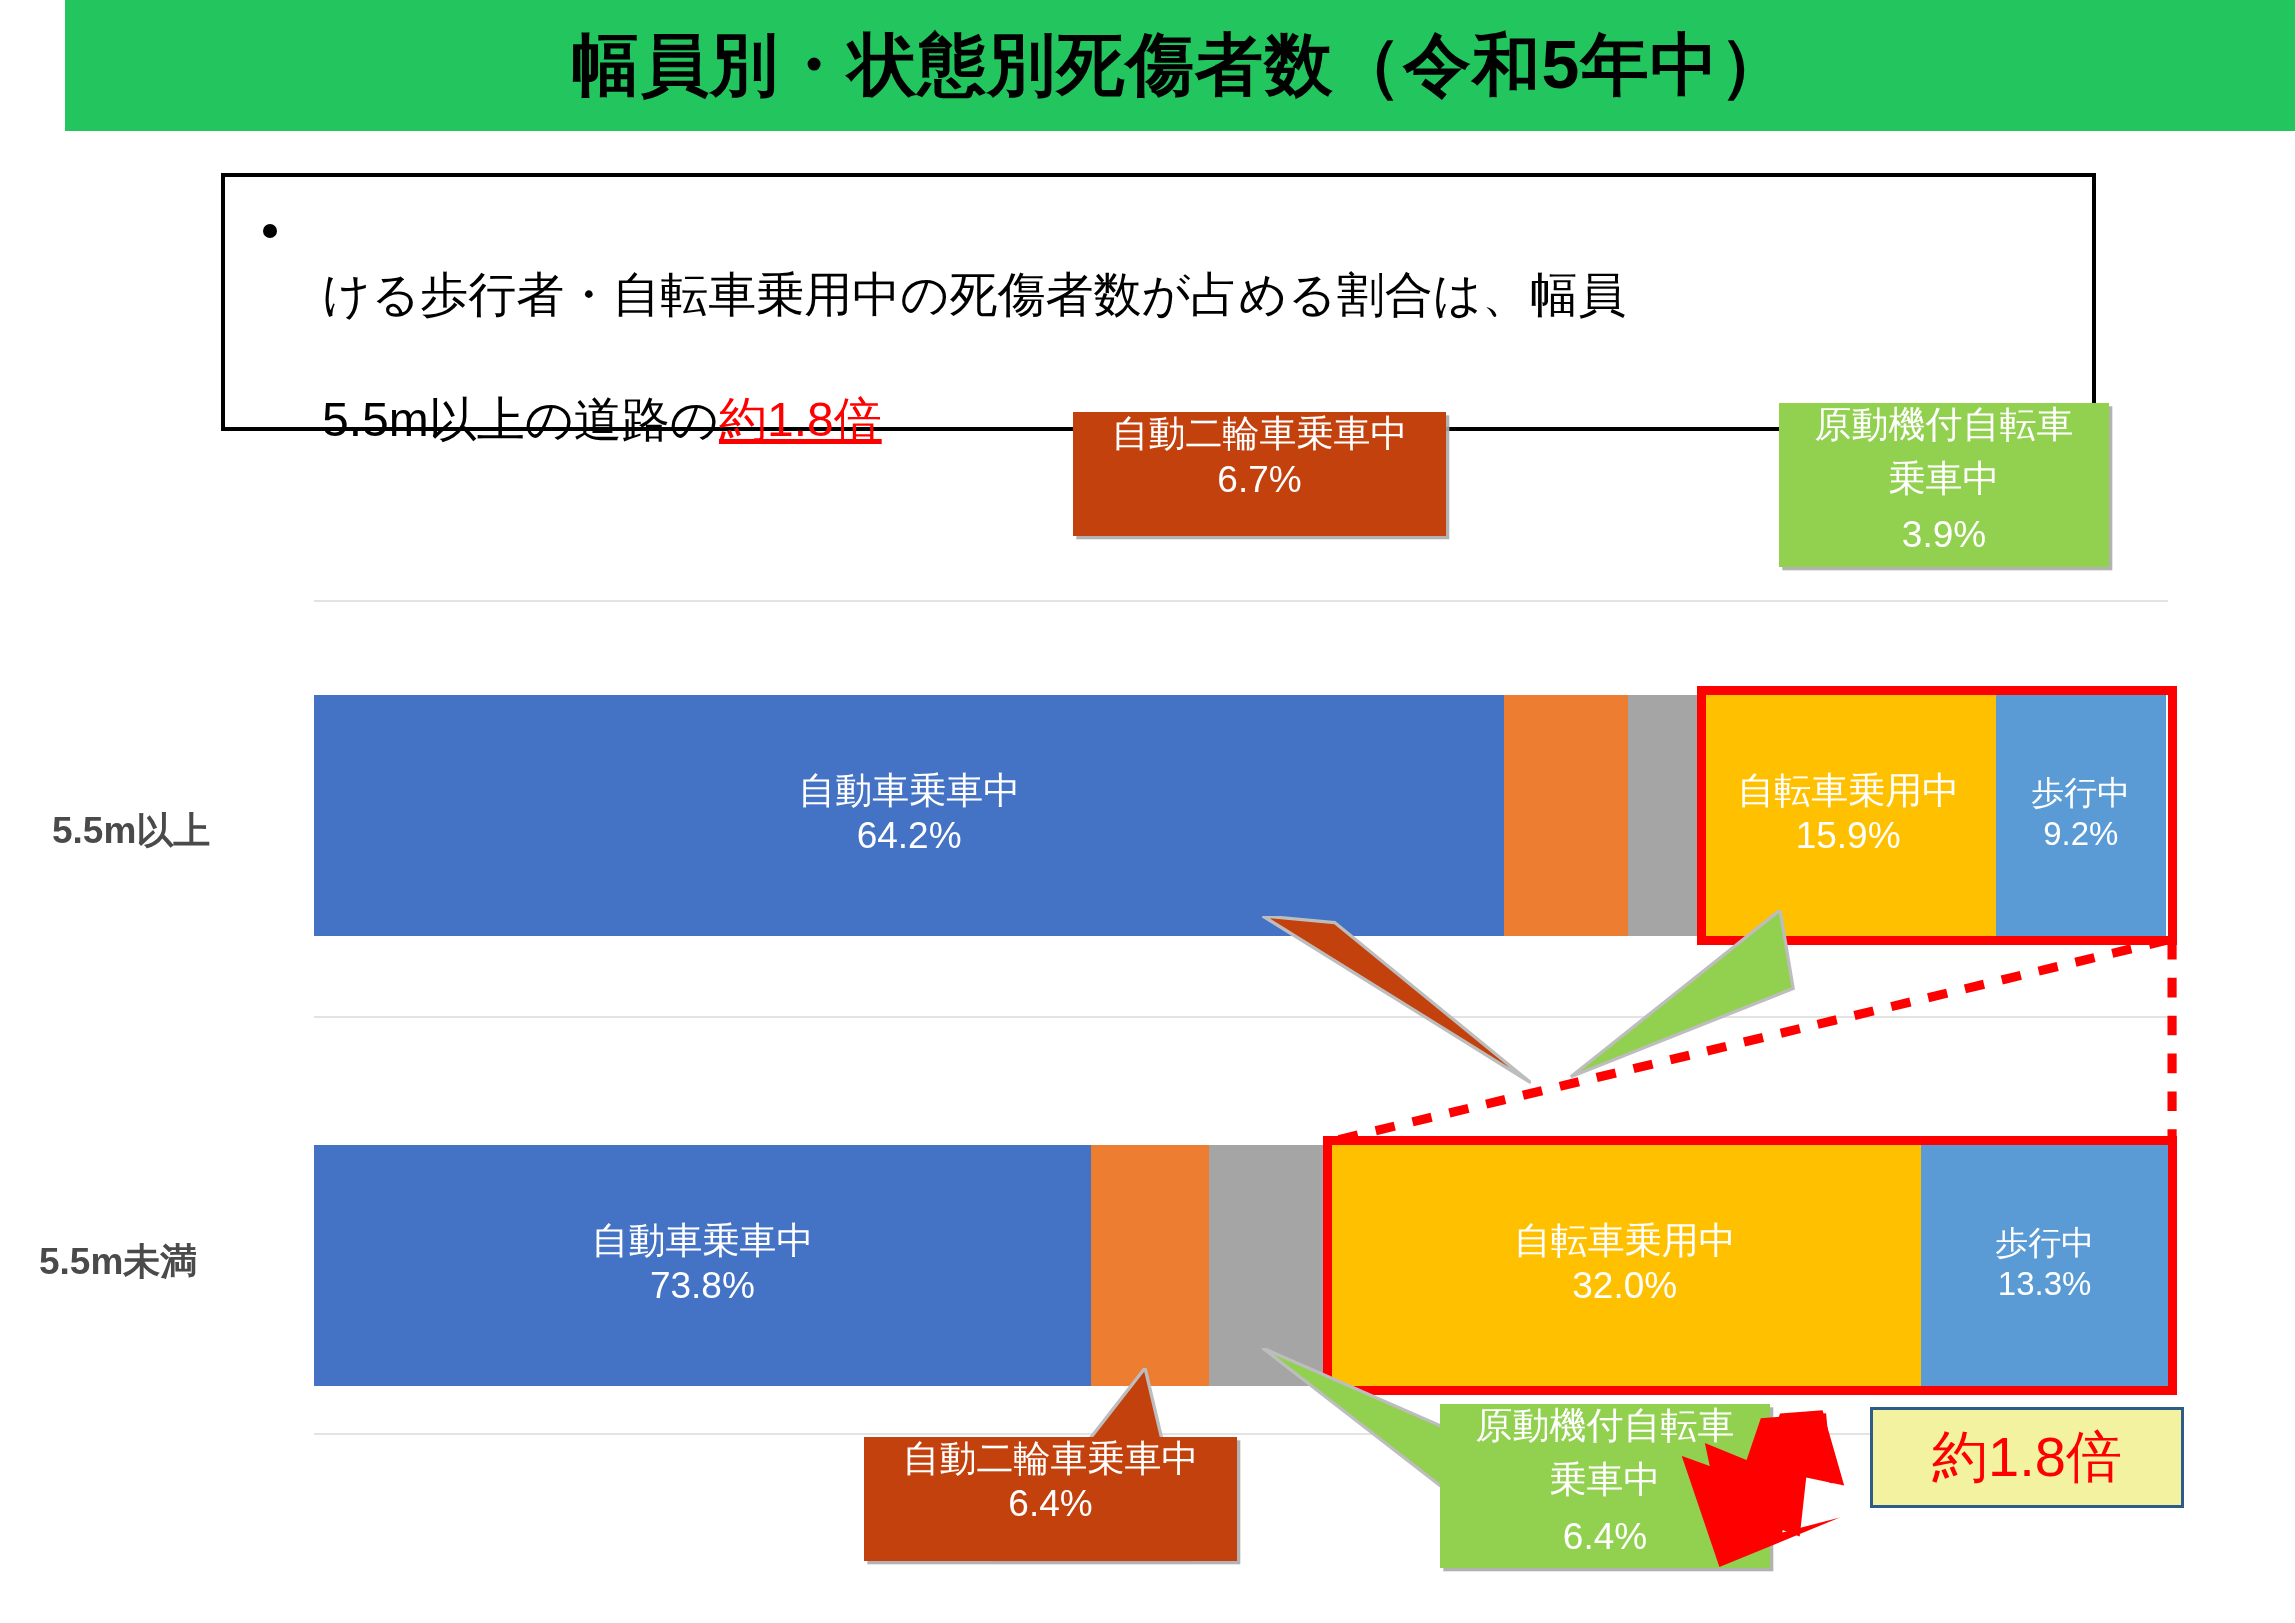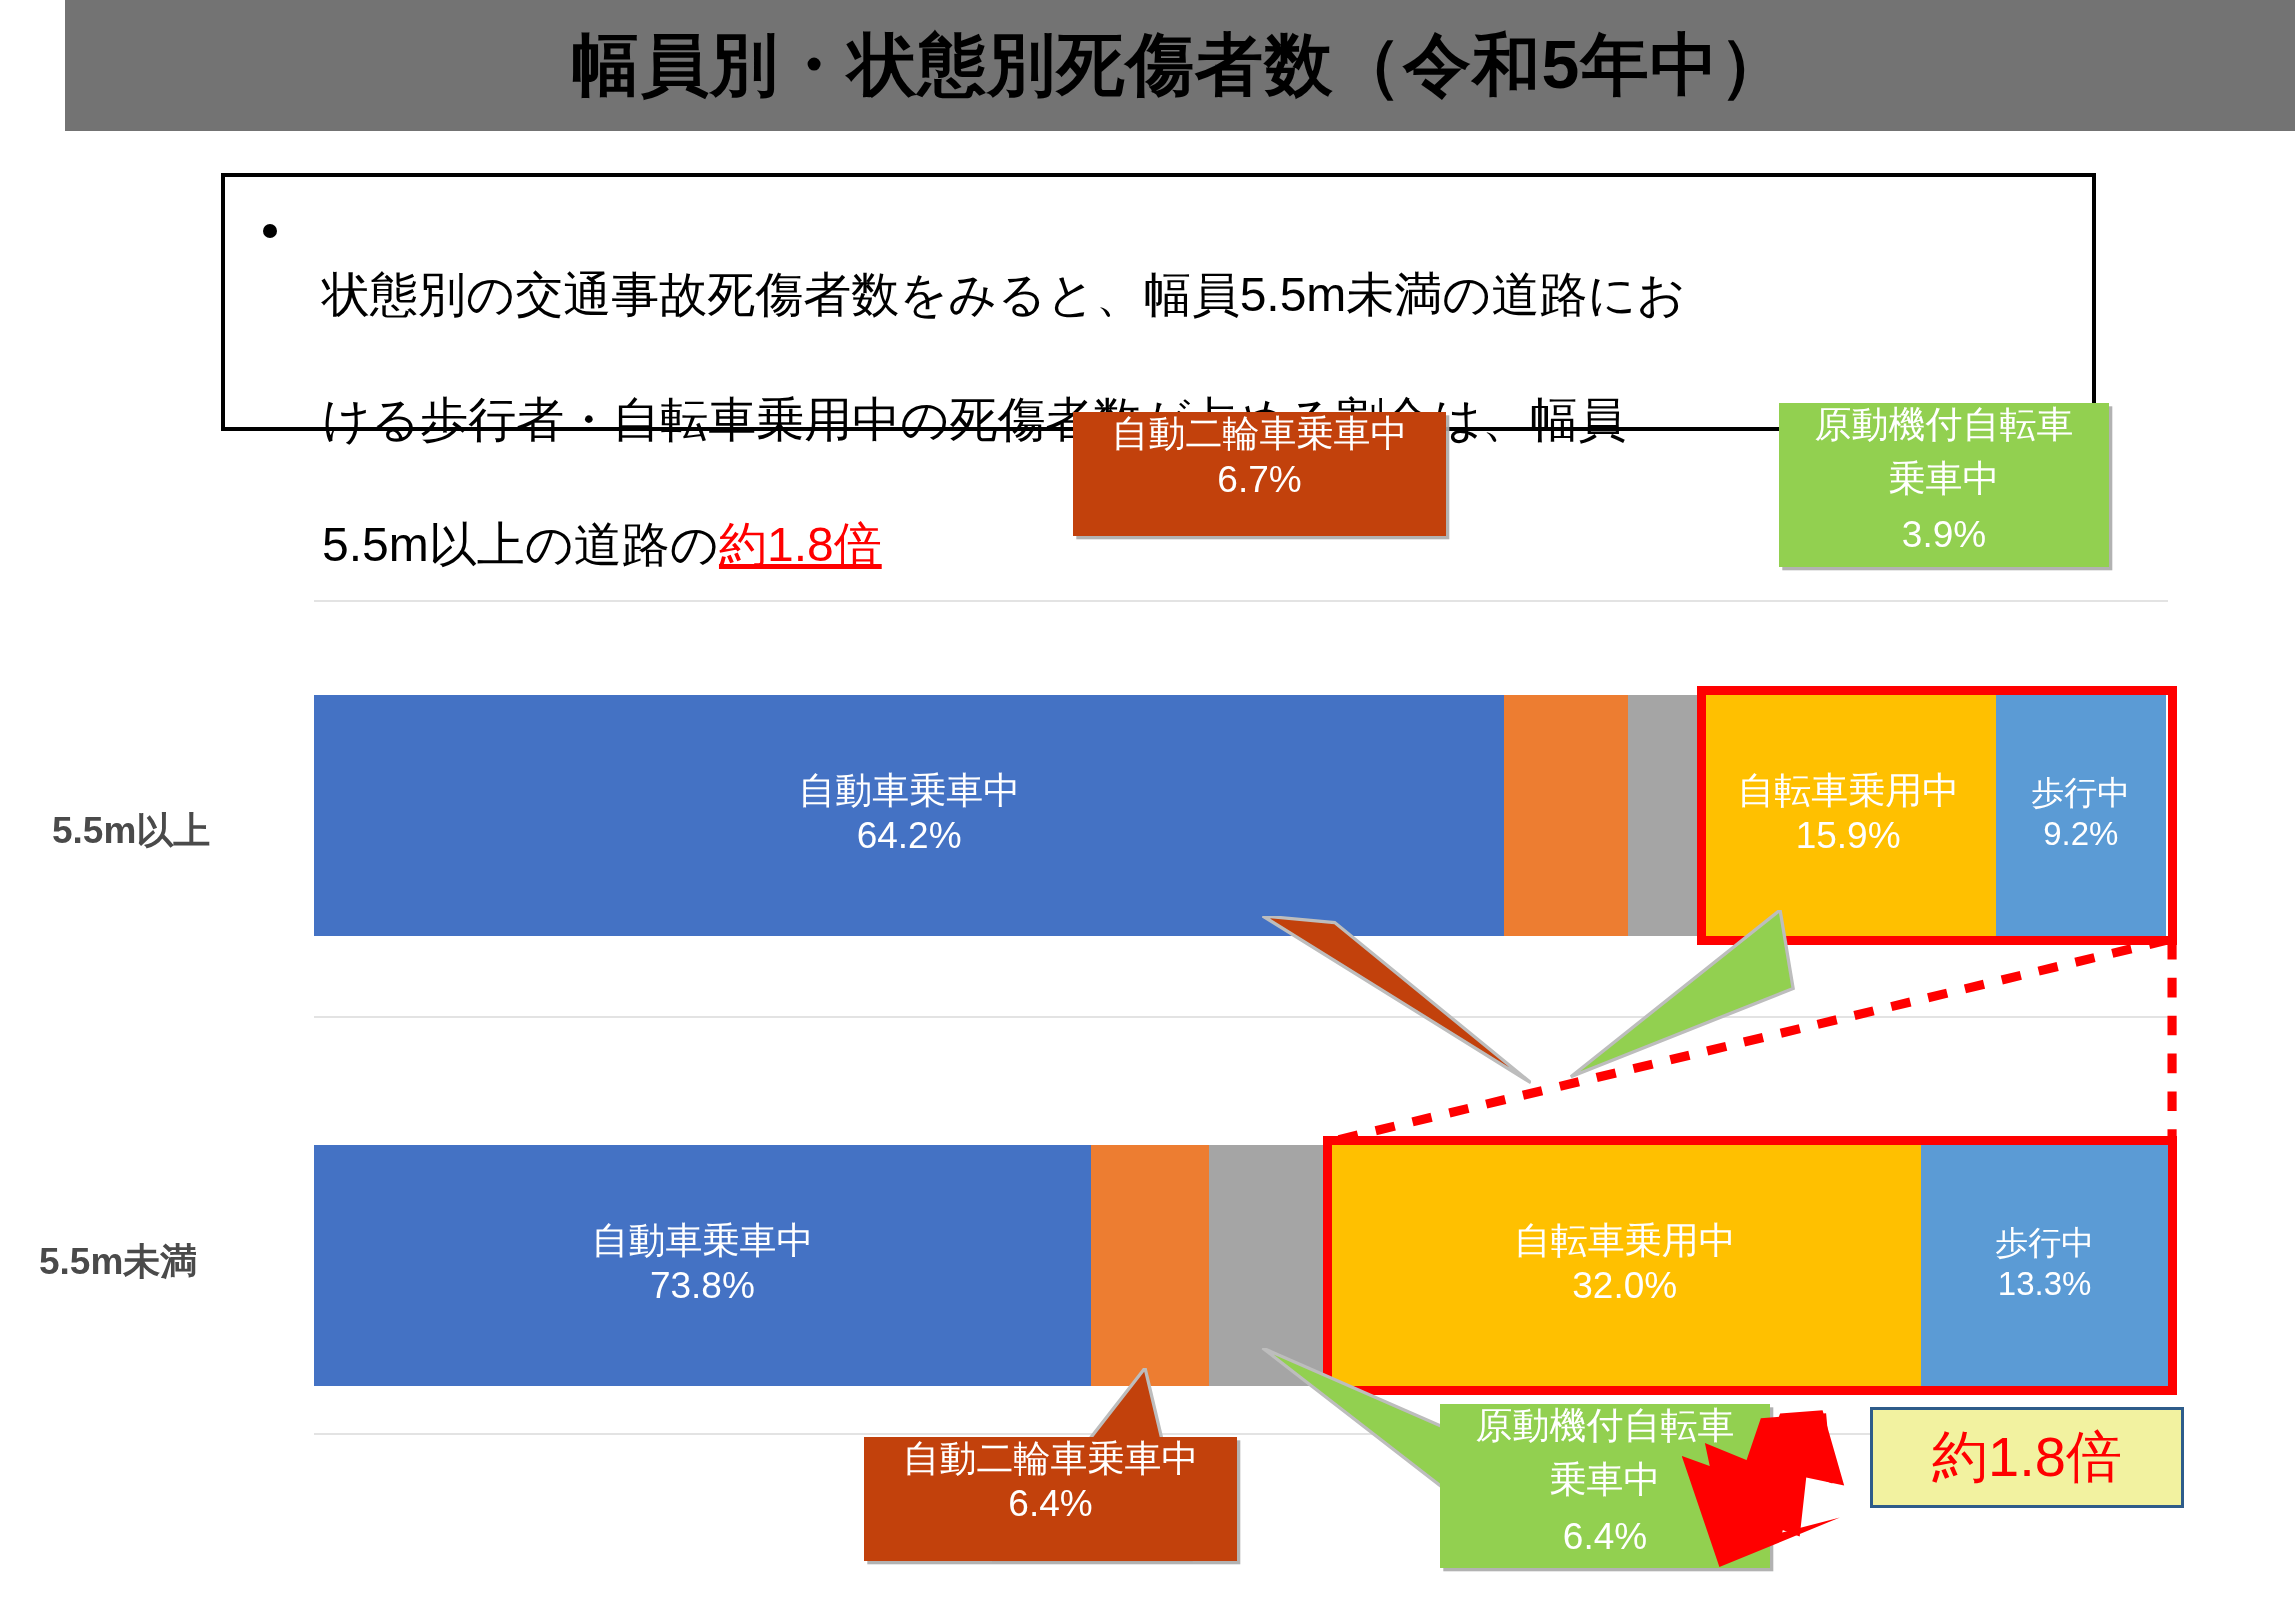--- a/index.html
+++ b/index.html
@@ -8,21 +8,21 @@
     background: #ffffff;
     font-family: "Liberation Sans", "DejaVu Sans", sans-serif;
     overflow: hidden;
   }
   #root { position: relative; width: 2295px; height: 1623px; }
 
   
   .title-banner {
     position: absolute; left: 65px; top: 0px;
     width: 2230px; height: 131px;
-    background: #737373;
+    background: #22c55e;
     display: flex; align-items: center; justify-content: center;
   }
   .title-text {
     font-size: 68px; font-weight: bold; color: #000000;
     letter-spacing: 1.3px; white-space: nowrap;
     font-family: "Liberation Sans", "DejaVu Sans", sans-serif;
   }
 
   
   .bullet-box {
@@ -105,21 +105,20 @@
 <div id="root">
 
   <div class="title-banner">
     <div class="title-text">幅員別・状態別死傷者数（令和5年中）</div>
   </div>
 
   <div class="bullet-box">
     <div class="bullet-row">
       <div class="bullet-dot"></div>
       <div class="bullet-text">
-        <div>状態別の交通事故死傷者数をみると、幅員5.5m未満の道路にお</div>
         <div>ける歩行者・自転車乗用中の死傷者数が占める割合は、幅員</div>
         <div><span>5.5m以上の道路の</span><span class="hl-red">約1.8倍</span></div>
       </div>
     </div>
   </div>
 
   <div class="chart">
 
     <div class="gridline" style="top:168px;"></div>
     <div class="gridline" style="top:584px;"></div>

